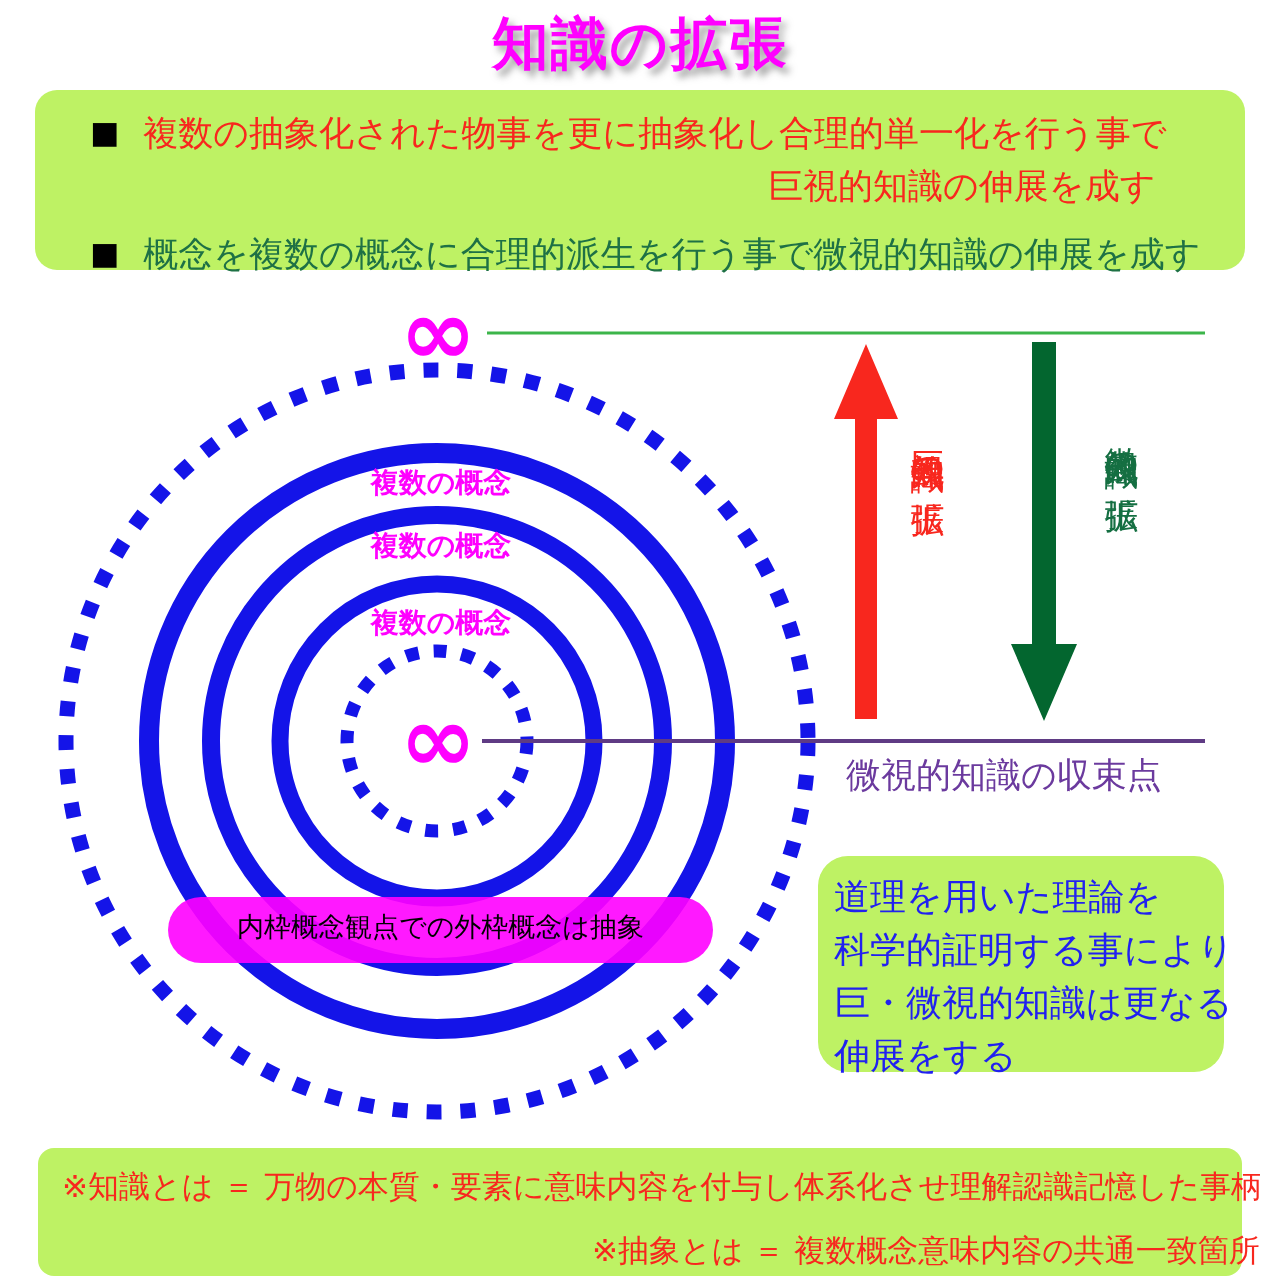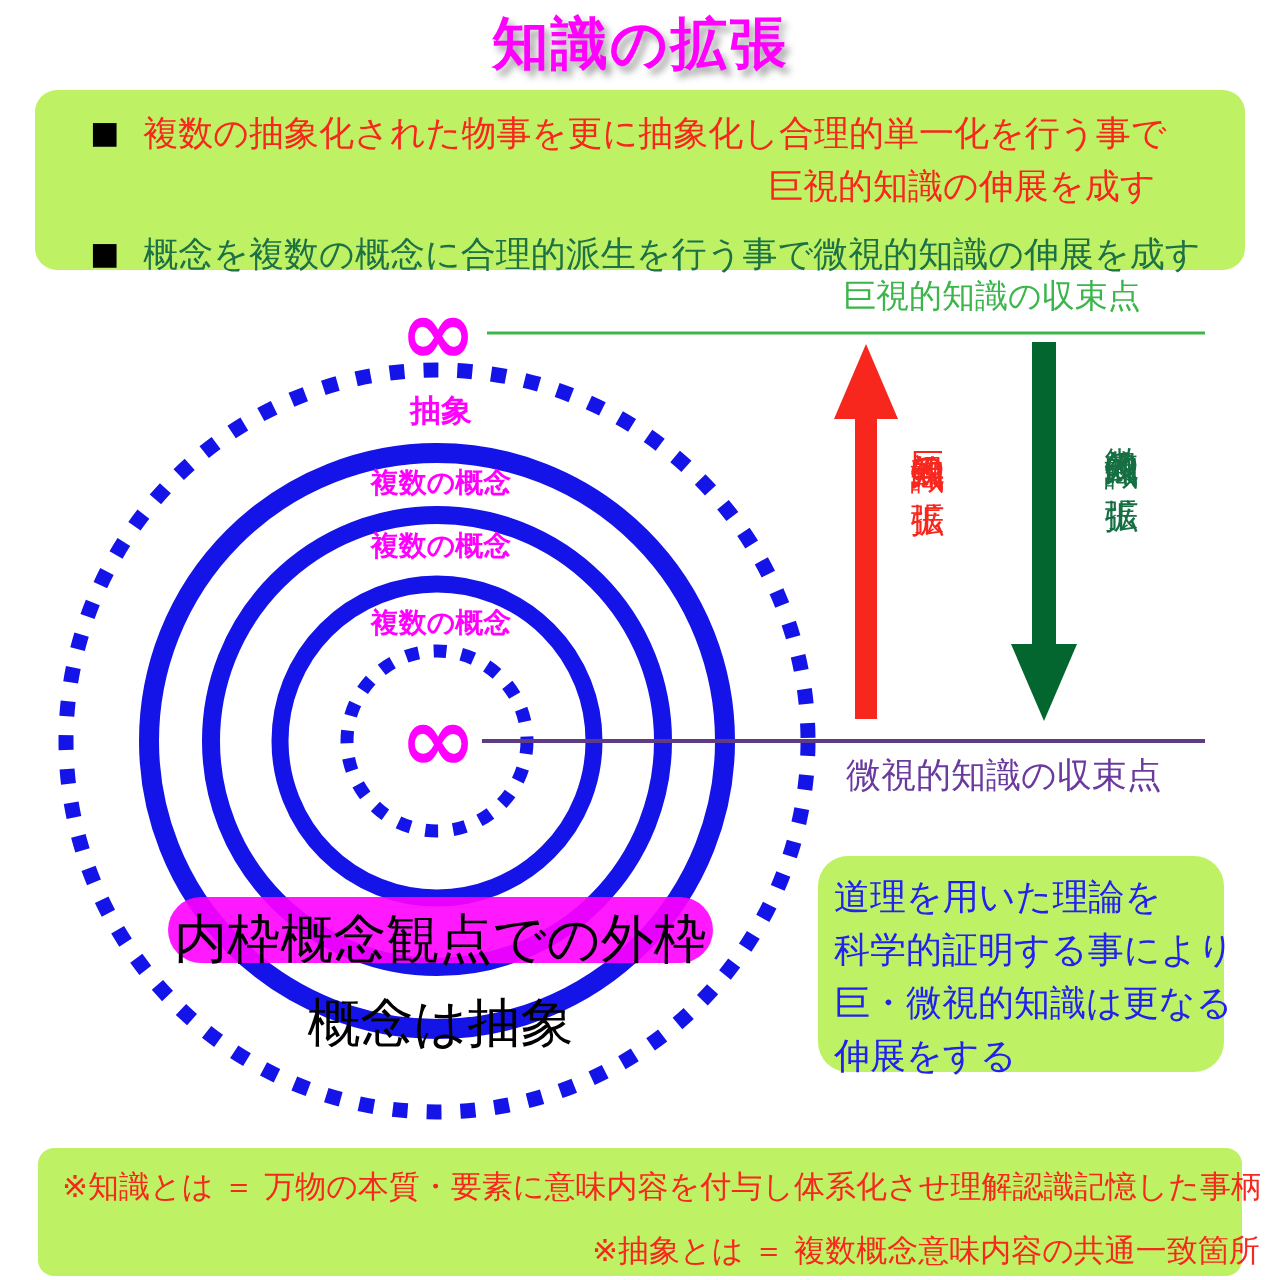--- a/index.html
+++ b/index.html
@@ -59,22 +59,22 @@
     letter-spacing: 2px;
   }
   .macro-exp { left: 905px; top: 424px; color: #F8271E; }
   .micro-exp { left: 1099px; top: 420px; color: #156F42; }
 
   .pill {
     left: 168px; top: 897px; width: 545px; height: 66px;
     background: rgba(255,0,255,0.9);
     border-radius: 34px;
     z-index: 3;
-    text-align: center; line-height: 84px;
-    font-size: 53px; color: #000000;
+    text-align: center; line-height: 60px;
+    font-size: 27px; color: #000000;
   }
 
   .side-box {
     left: 818px; top: 856px; width: 406px; height: 216px;
     border-radius: 30px; z-index: 2;
     padding: 14px 0 0 16px;
   }
   .side-line { font-size: 36px; line-height: 53px; color: #2121F0; white-space: nowrap; }
 
   .footer-box { left: 38px; top: 1148px; width: 1204px; height: 128px; border-radius: 16px; z-index: 2; padding-left: 31px; }
@@ -104,24 +104,22 @@
     <circle cx="437" cy="741" r="90" fill="none" stroke="#1414E8" stroke-width="13" stroke-dasharray="13 15"></circle>
     <line x1="487" y1="333" x2="1205" y2="333" stroke="#3CB54A" stroke-width="3"></line>
     <line x1="482" y1="741" x2="1205" y2="741" stroke="#5F3B84" stroke-width="4"></line>
     <polygon points="866,344 898,419 877,419 877,719 855,719 855,419 834,419" fill="#F8271E"></polygon>
     <polygon points="1032,342 1056,342 1056,644 1077,644 1044,721 1011,644 1032,644" fill="#03662F"></polygon>
   </svg>
 
   <div class="lbl infinity inf-top">∞</div>
   <div class="lbl infinity inf-center">∞</div>
 
-  <div class="lbl macro-conv">巨視的知識の収束点</div>
   <div class="lbl micro-conv">微視的知識の収束点</div>
 
-  <div class="lbl ring-lbl abstraction">抽象</div>
   <div class="lbl ring-lbl ring1">複数の概念</div>
   <div class="lbl ring-lbl ring2">複数の概念</div>
   <div class="lbl ring-lbl ring3">複数の概念</div>
 
   <div class="lbl vtext macro-exp">巨視的知識の拡張</div>
   <div class="lbl vtext micro-exp">微視的知識の拡張</div>
 
   <div class="abs pill">内枠概念観点での外枠概念は抽象</div>
 
   <div class="abs gray-box side-box">

